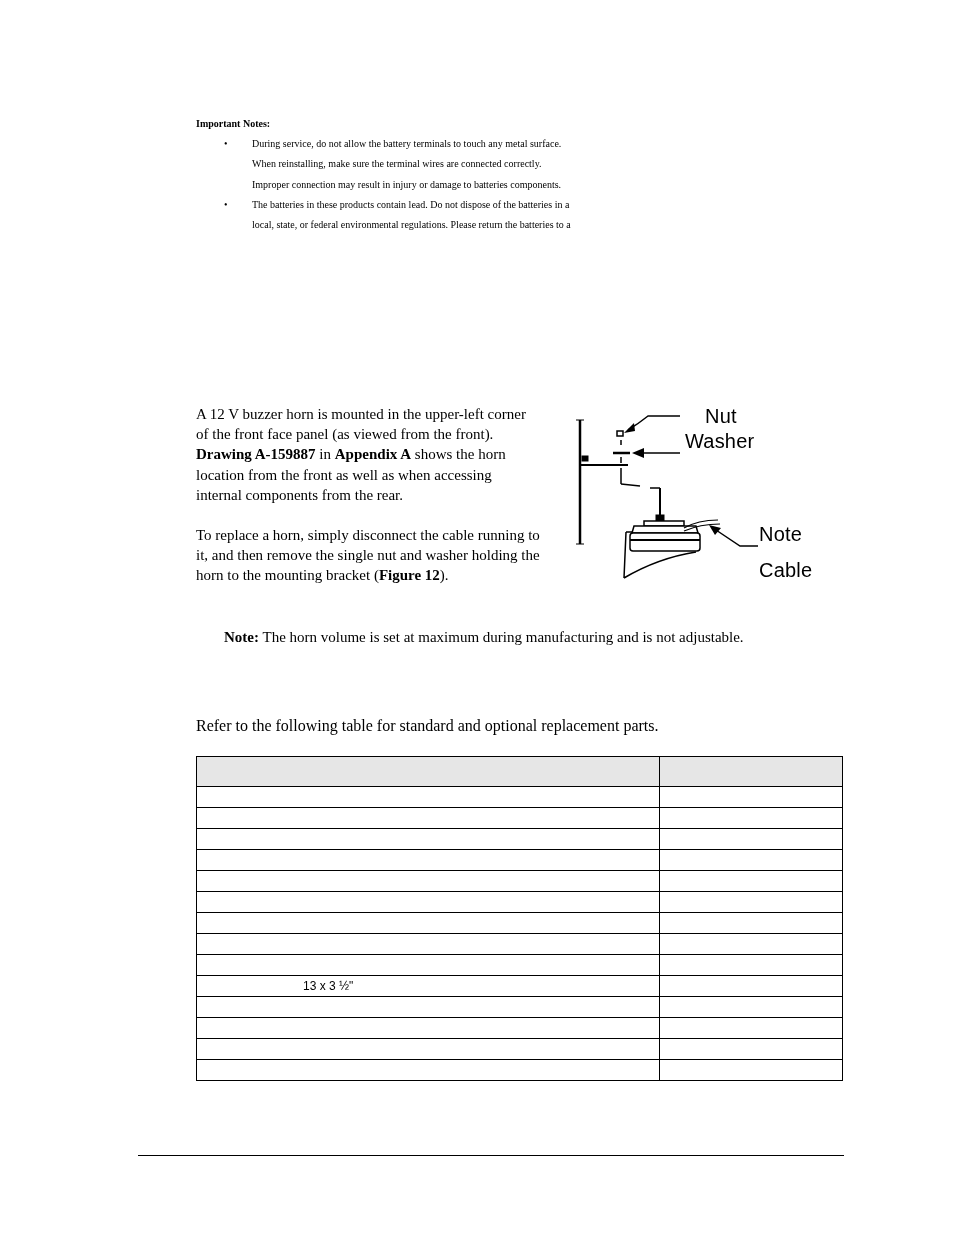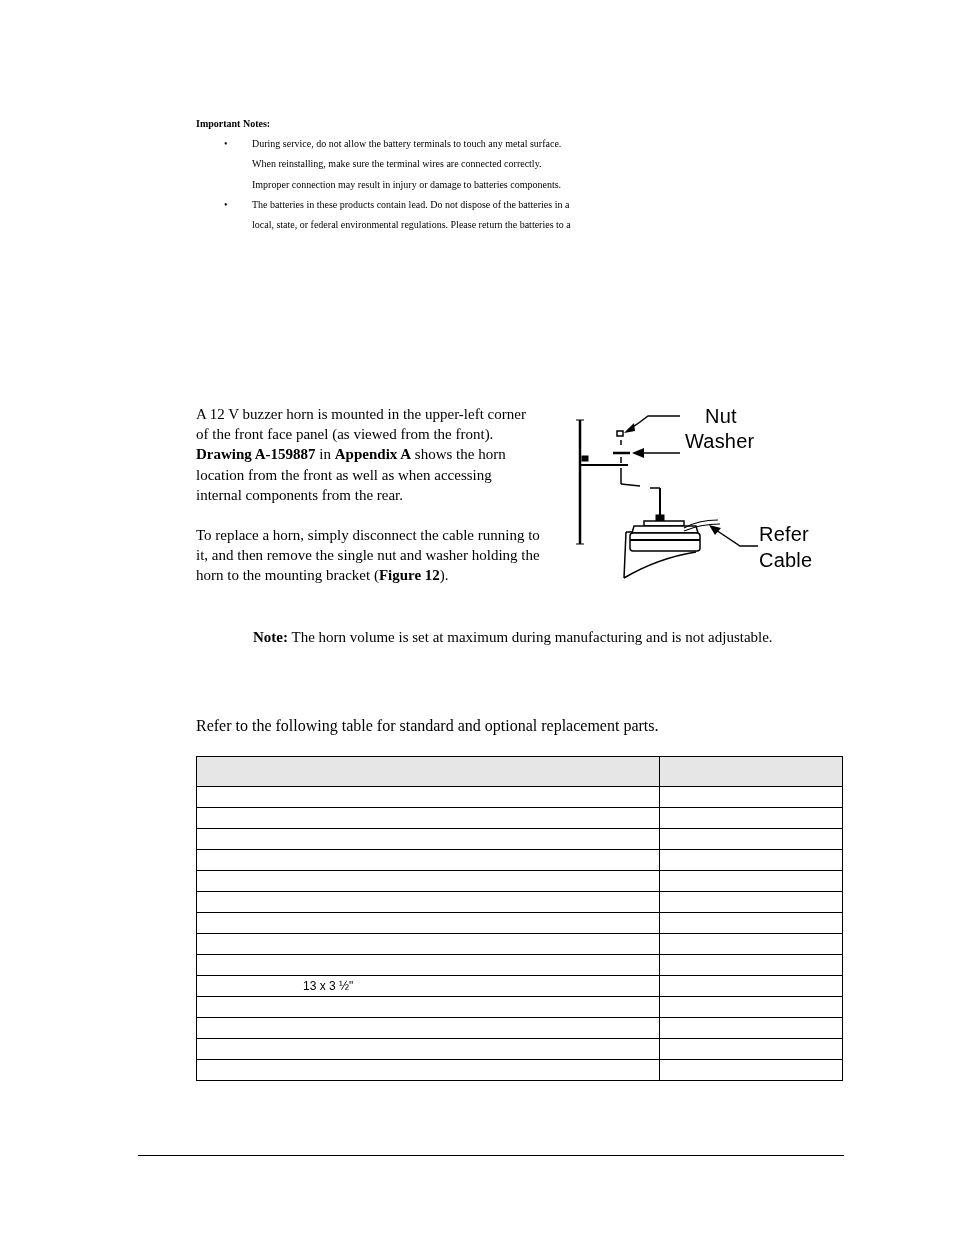--- a/index.html
+++ b/index.html
@@ -10,21 +10,21 @@
     .notes-title { font-weight: bold; }
     .bullets { margin: 0; padding: 0; list-style: none; }
     .bullets li { position: relative; padding-left: 56px; }
     .bullets li .dot { position: absolute; left: 28px; top: 0; }
     .horn-text { position: absolute; left: 196px; top: 404px; width: 345px; font-size: 15px; line-height: 20.2px; }
     .horn-text p { margin: 0; }
     .horn-text p + p { margin-top: 20px; }
     b { font-weight: bold; }
     .figure { position: absolute; left: 568px; top: 398px; width: 280px; height: 190px; }
     .fig-label { position: absolute; font-family: "Liberation Sans", "DejaVu Sans", sans-serif; font-size: 20px; font-weight: normal; letter-spacing: 0.2px; line-height: 24px; }
-    .note-line { position: absolute; left: 224px; top: 627px; font-size: 15px; line-height: 20px; margin-left: 29px; }
+    .note-line { position: absolute; left: 224px; top: 627px; font-size: 15px; line-height: 20px; }
     .refer-line { position: absolute; left: 196px; top: 716px; font-size: 16px; line-height: 20px; }
     table.parts { position: absolute; left: 196px; top: 756px; width: 647px; border-collapse: collapse; }
     table.parts th, table.parts td { border: 1px solid #000; padding: 0 0 0 8px; height: 20px; font-family: "Liberation Sans", "DejaVu Sans", sans-serif; font-size: 12px; text-align: left; }
     table.parts th { background: #e6e6e6; height: 29px; }
     table.parts td.desc { width: 454px; }
     table.parts td .indent { padding-left: 98px; display: inline-block; }
     .footer-rule { position: absolute; left: 138px; top: 1155px; width: 706px; border-top: 1.5px solid #000; }
   </style>
 </head>
 <body>
@@ -92,22 +92,22 @@
 
       <line x1="112" y1="55" x2="72" y2="55" stroke-width="1.5"></line>
       <polygon points="64,55 76,50 76,60" fill="#000" stroke="none"></polygon>
 
       <path d="M190 148 L172 148 Q160 140 148 132" stroke-width="1.5"></path>
       <polygon points="141,127 153,130 147,137" fill="#000" stroke="none"></polygon>
     </g>
   </svg>
   <div class="fig-label" style="left:117px; top:6px;margin-left:20px;">Nut</div>
   <div class="fig-label" style="left:117px; top:31px;">Washer</div>
-  <div class="fig-label" style="left:191px; top:124px;">Refer</div>
-  <div class="fig-label" style="left:191px; top:150px;">Cable</div>
+  <div class="fig-label" style="left:191px; top:124px;">Note</div>
+  <div class="fig-label" style="left:191px; top:160px;">Cable</div>
 </div>
 
 <div class="note-line serif"><b>Note:</b><span> The horn volume is set at maximum during manufacturing and is not adjustable.</span></div>
 
 <div class="refer-line serif">Refer to the following table for standard and optional replacement parts.</div>
 
 <table class="parts">
   <thead>
     <tr>
       <th></th>

